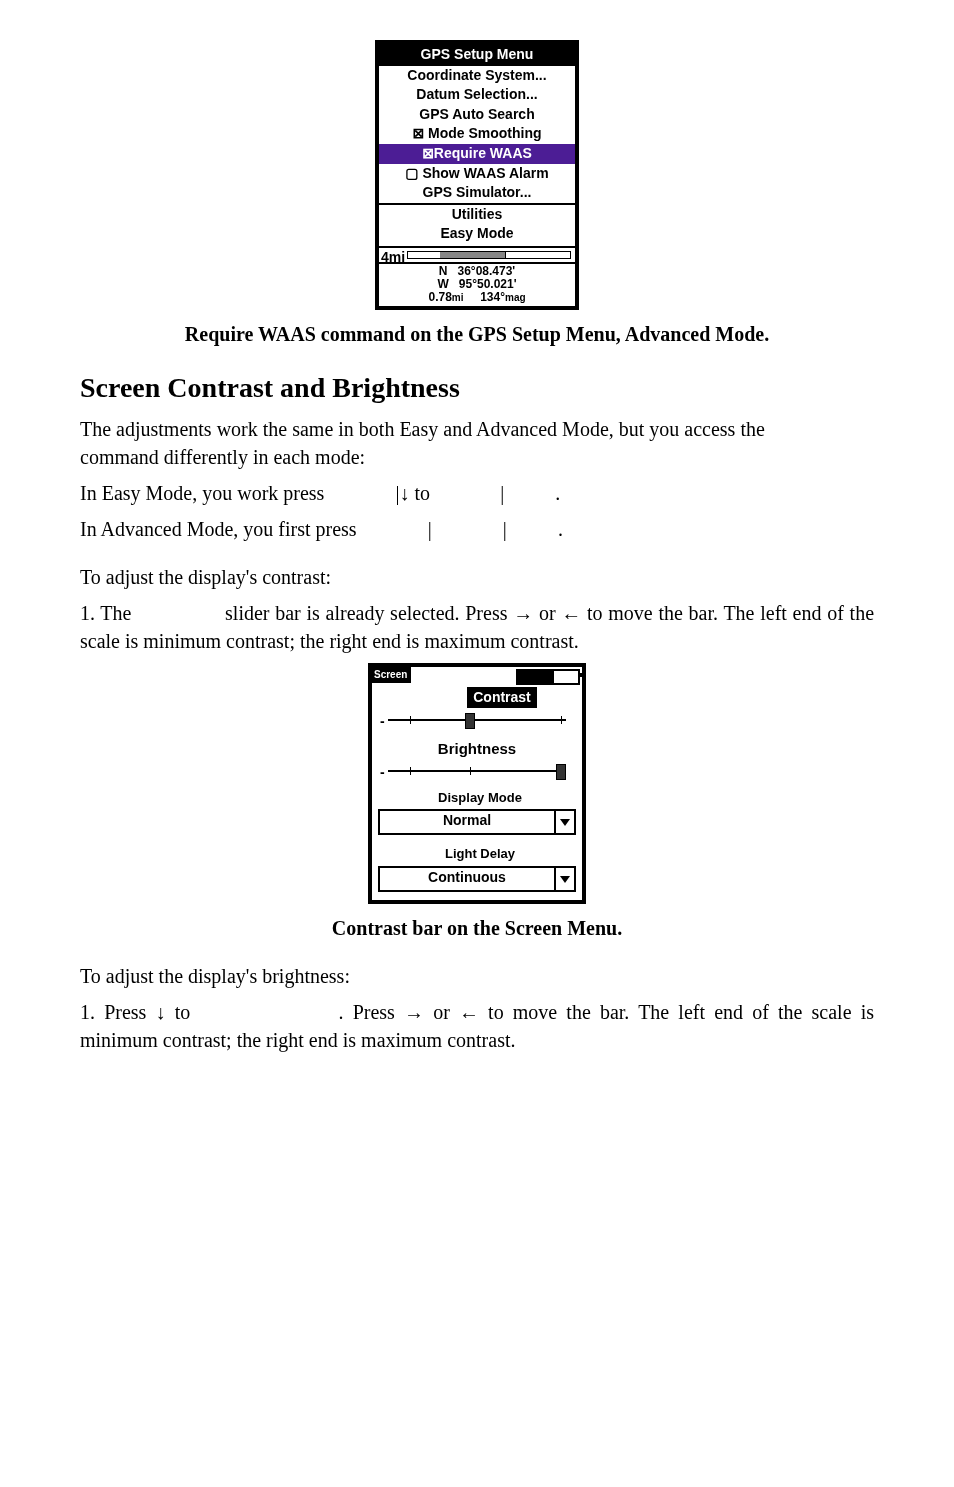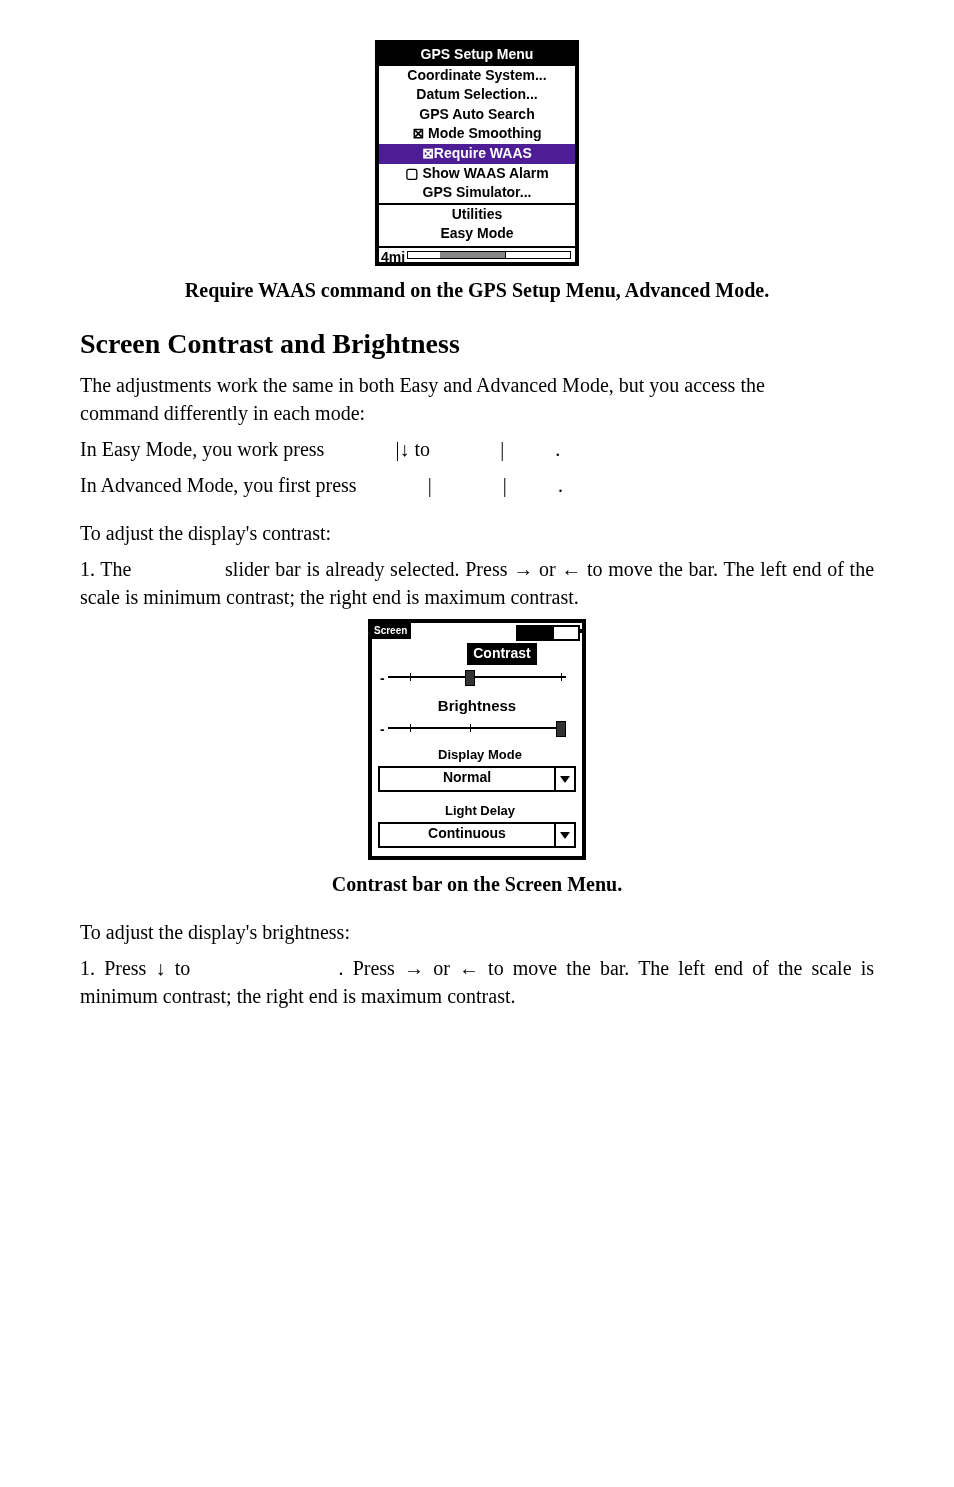--- a/index.html
+++ b/index.html
@@ -198,20 +198,31 @@
     <div class="d1-item">GPS Simulator...</div>
     <div class="d1-util" style="border-bottom:none;">Utilities</div>
     <div class="d1-item" style="padding-bottom:2px;">Easy Mode</div>
     <div class="d1-scale">
       <span style="position:absolute;left:2px;top:0;font-size:14px;">4mi</span>
       <div class="d1-scale-bar">
         <div class="d1-scale-seg" style="left:20%;width:40%;"></div>
         <div style="position:absolute;left:60%;top:-1px;bottom:-1px;width:1px;background:#000;"></div>
       </div>
     </div>
+    <div class="d1-coords">
+      <div>
+        <span>N</span>&nbsp;&nbsp;&nbsp;<span>36°08.473'</span>
+      </div>
+      <div>
+        <span>W</span>&nbsp;&nbsp;&nbsp;<span>95°50.021'</span>
+      </div>
+      <div>
+        <b>0.78</b><span style="font-size:10px;">mi</span>&nbsp;&nbsp;&nbsp;&nbsp;&nbsp;<b>134°</b><span style="font-size:10px;">mag</span>
+      </div>
+    </div>
   </div>
 </div>
 
 <div class="caption">Require WAAS command on the GPS Setup Menu, Advanced Mode.</div>
 
 <h2>Screen Contrast and Brightness</h2>
 
 <p>
   <span>The adjustments work the same in both Easy and Advanced Mode, but you access the </span>
   <span style="visibility:hidden;" class="smallcaps">Screen</span>

